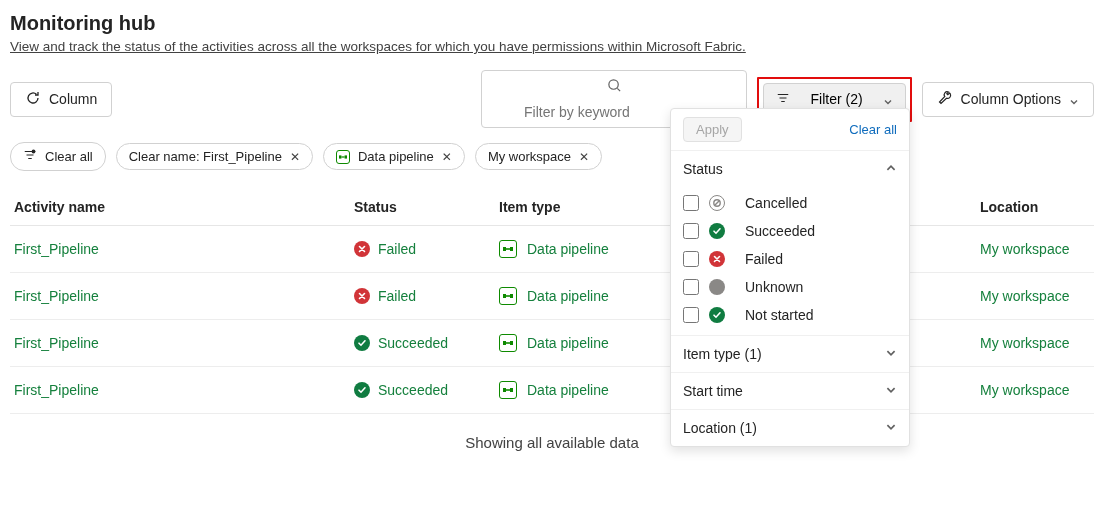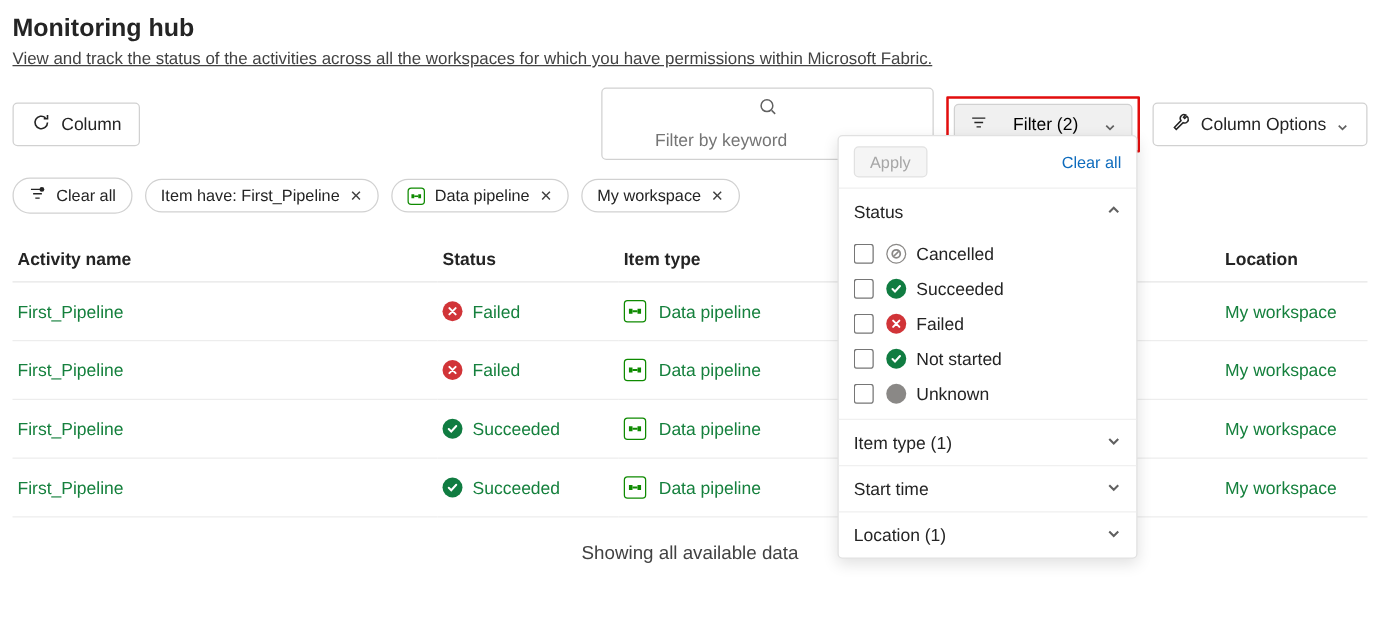--- a/index.html
+++ b/index.html
@@ -190,21 +190,21 @@
     }
     .fp-row {
       display:flex; align-items:center; gap: 10px;
       padding: 6px 12px;
       font-size: 14px;
     }
     .fp-row input[type=checkbox]{
       width:16px; height:16px;
       accent-color: #0f6cbd;
     }
-    .fp-status-lbl { display:flex; align-items:center; gap:8px;}
+    .fp-status-lbl { display:flex; align-items:center; gap:20px;}
     .col-activity { width: 340px; }
     .col-status { width: 145px;}
     .col-itemtype { width: 180px;}
     .col-start { width: 265px;}
     .col-location { text-align:left; padding-left: 40px;}
     td.col-location { text-align:left; padding-left: 40px;}
   </style>
 </head>
 <body>
 
@@ -269,21 +269,21 @@
   <span class="chip">
     <span>
       <svg width="14" height="14" viewBox="0 0 16 16" stroke="#242424" stroke-width="1.2" fill="none">
         <path d="M2 4h12M4 8h8M6 12h4"></path>
           <circle cx="12" cy="4" r="2.2" fill="#242424" stroke="none"></circle>
       </svg>
     </span>
     <span>Clear all</span>
   </span>
   <span class="chip">
-    <span>Item have: First_Pipeline</span>
+    <span>Clear name: First_Pipeline</span>
     <span class="x">✕</span>
   </span>
   <span class="chip">
     <span class="chip-icon pipeline-icon" style="width:14px;height:14px;border-width:1.2px;">
       <svg width="8" height="8" viewBox="0 0 10 10">
           <rect x="0" y="3" width="3" height="4" fill="#0e8a00"></rect>
           <rect x="7" y="3" width="3" height="4" fill="#0e8a00"></rect>
           <rect x="3" y="4.2" width="4" height="1.6" fill="#0e8a00"></rect>
         </svg>
     </span>
@@ -464,35 +464,35 @@
             <svg viewBox="0 0 10 10">
               <path d="M2.5 2.5l5 5M7.5 2.5l-5 5" stroke="#fff" stroke-width="1.6" stroke-linecap="round"></path>
             </svg>
           </span>
       <span>Failed</span>
     </span>
   </div>
       <div class="fp-row">
     <input type="checkbox" style="">
     <span class="fp-status-lbl">
+      <span class="status-icon status-unknown"></span>
+      <span>Unknown</span>
+    </span>
+  </div>
+      <div class="fp-row">
+    <input type="checkbox" style="">
+    <span class="fp-status-lbl">
       <span class="status-icon status-notstarted">
             <svg viewBox="0 0 10 10">
               <path d="M2 5.2l2 2 4-4.4" stroke="#fff" stroke-width="1.6" fill="none" stroke-linecap="round"></path>
             </svg>
           </span>
       <span>Not started</span>
     </span>
   </div>
-      <div class="fp-row">
-    <input type="checkbox" style="">
-    <span class="fp-status-lbl">
-      <span class="status-icon status-unknown"></span>
-      <span>Unknown</span>
-    </span>
-  </div>
     </div>
   <div id="collapsed-sections">
       <div class="fp-section-head">
     <span>Item type (1)</span>
     <span>
       <svg width="12" height="12" viewBox="0 0 10 10" fill="none" stroke="#616161" stroke-width="1.4">
             <path d="M2 3.5l3 3 3-3"></path>
           </svg>
     </span>
   </div>

